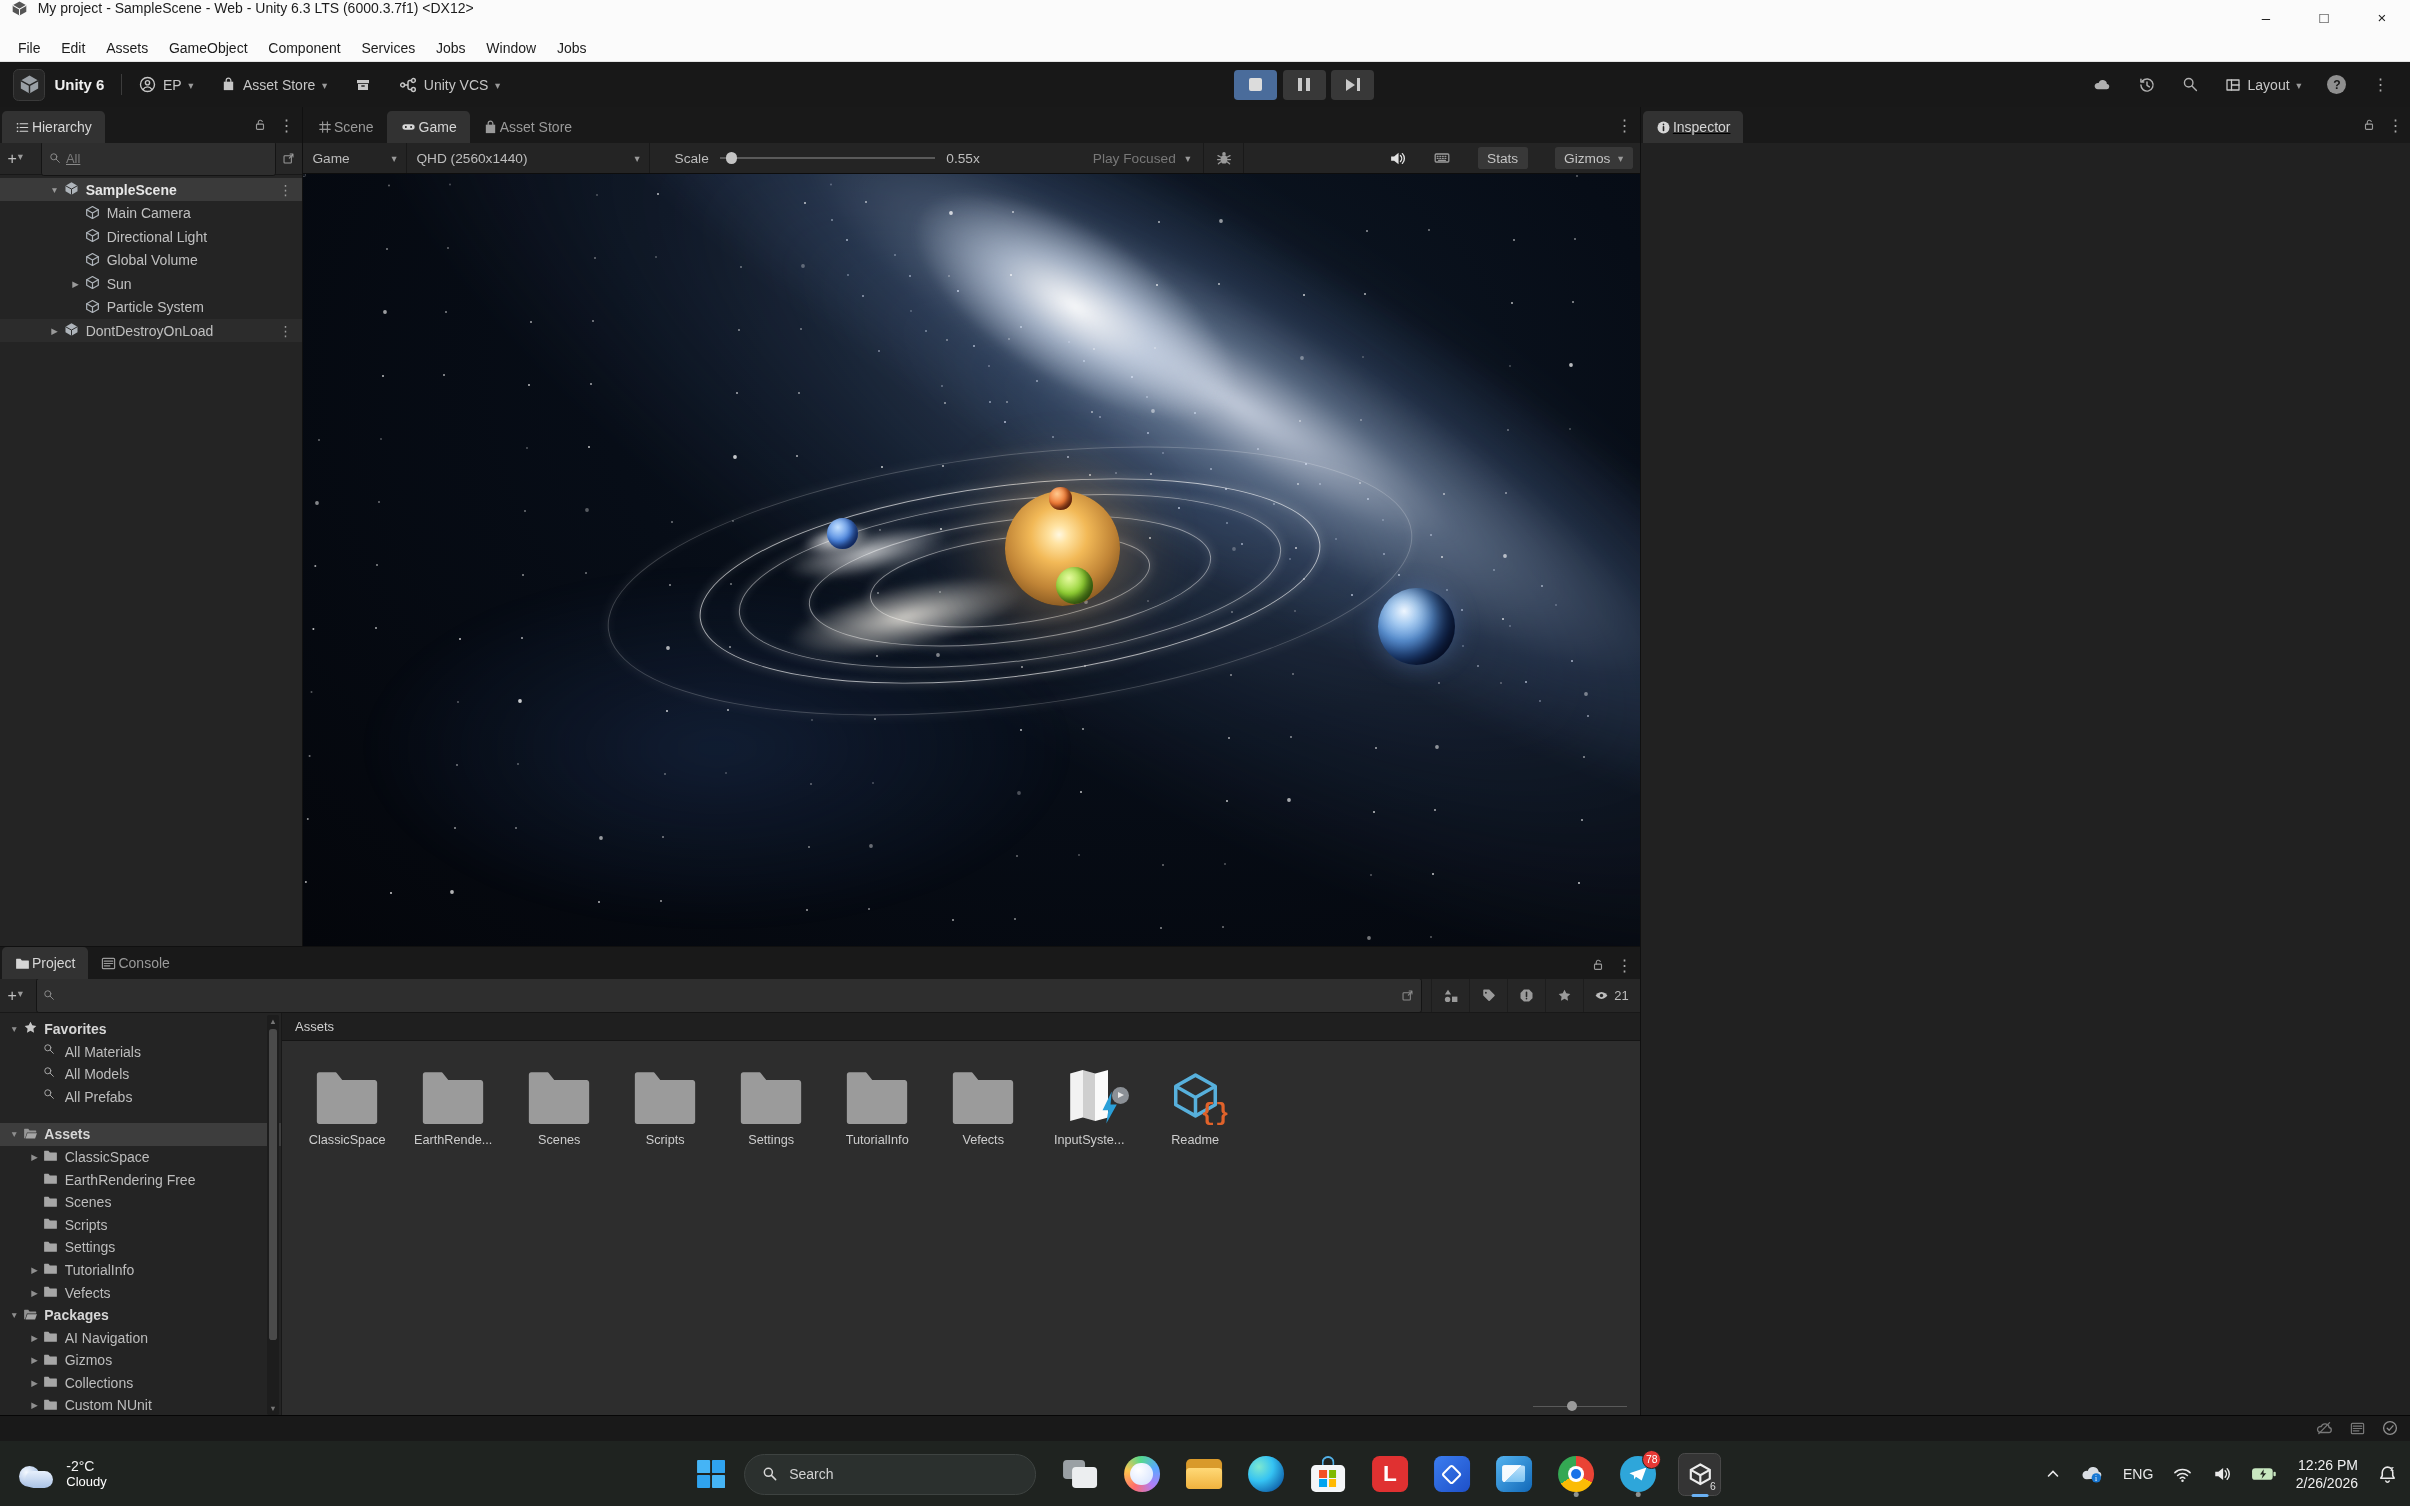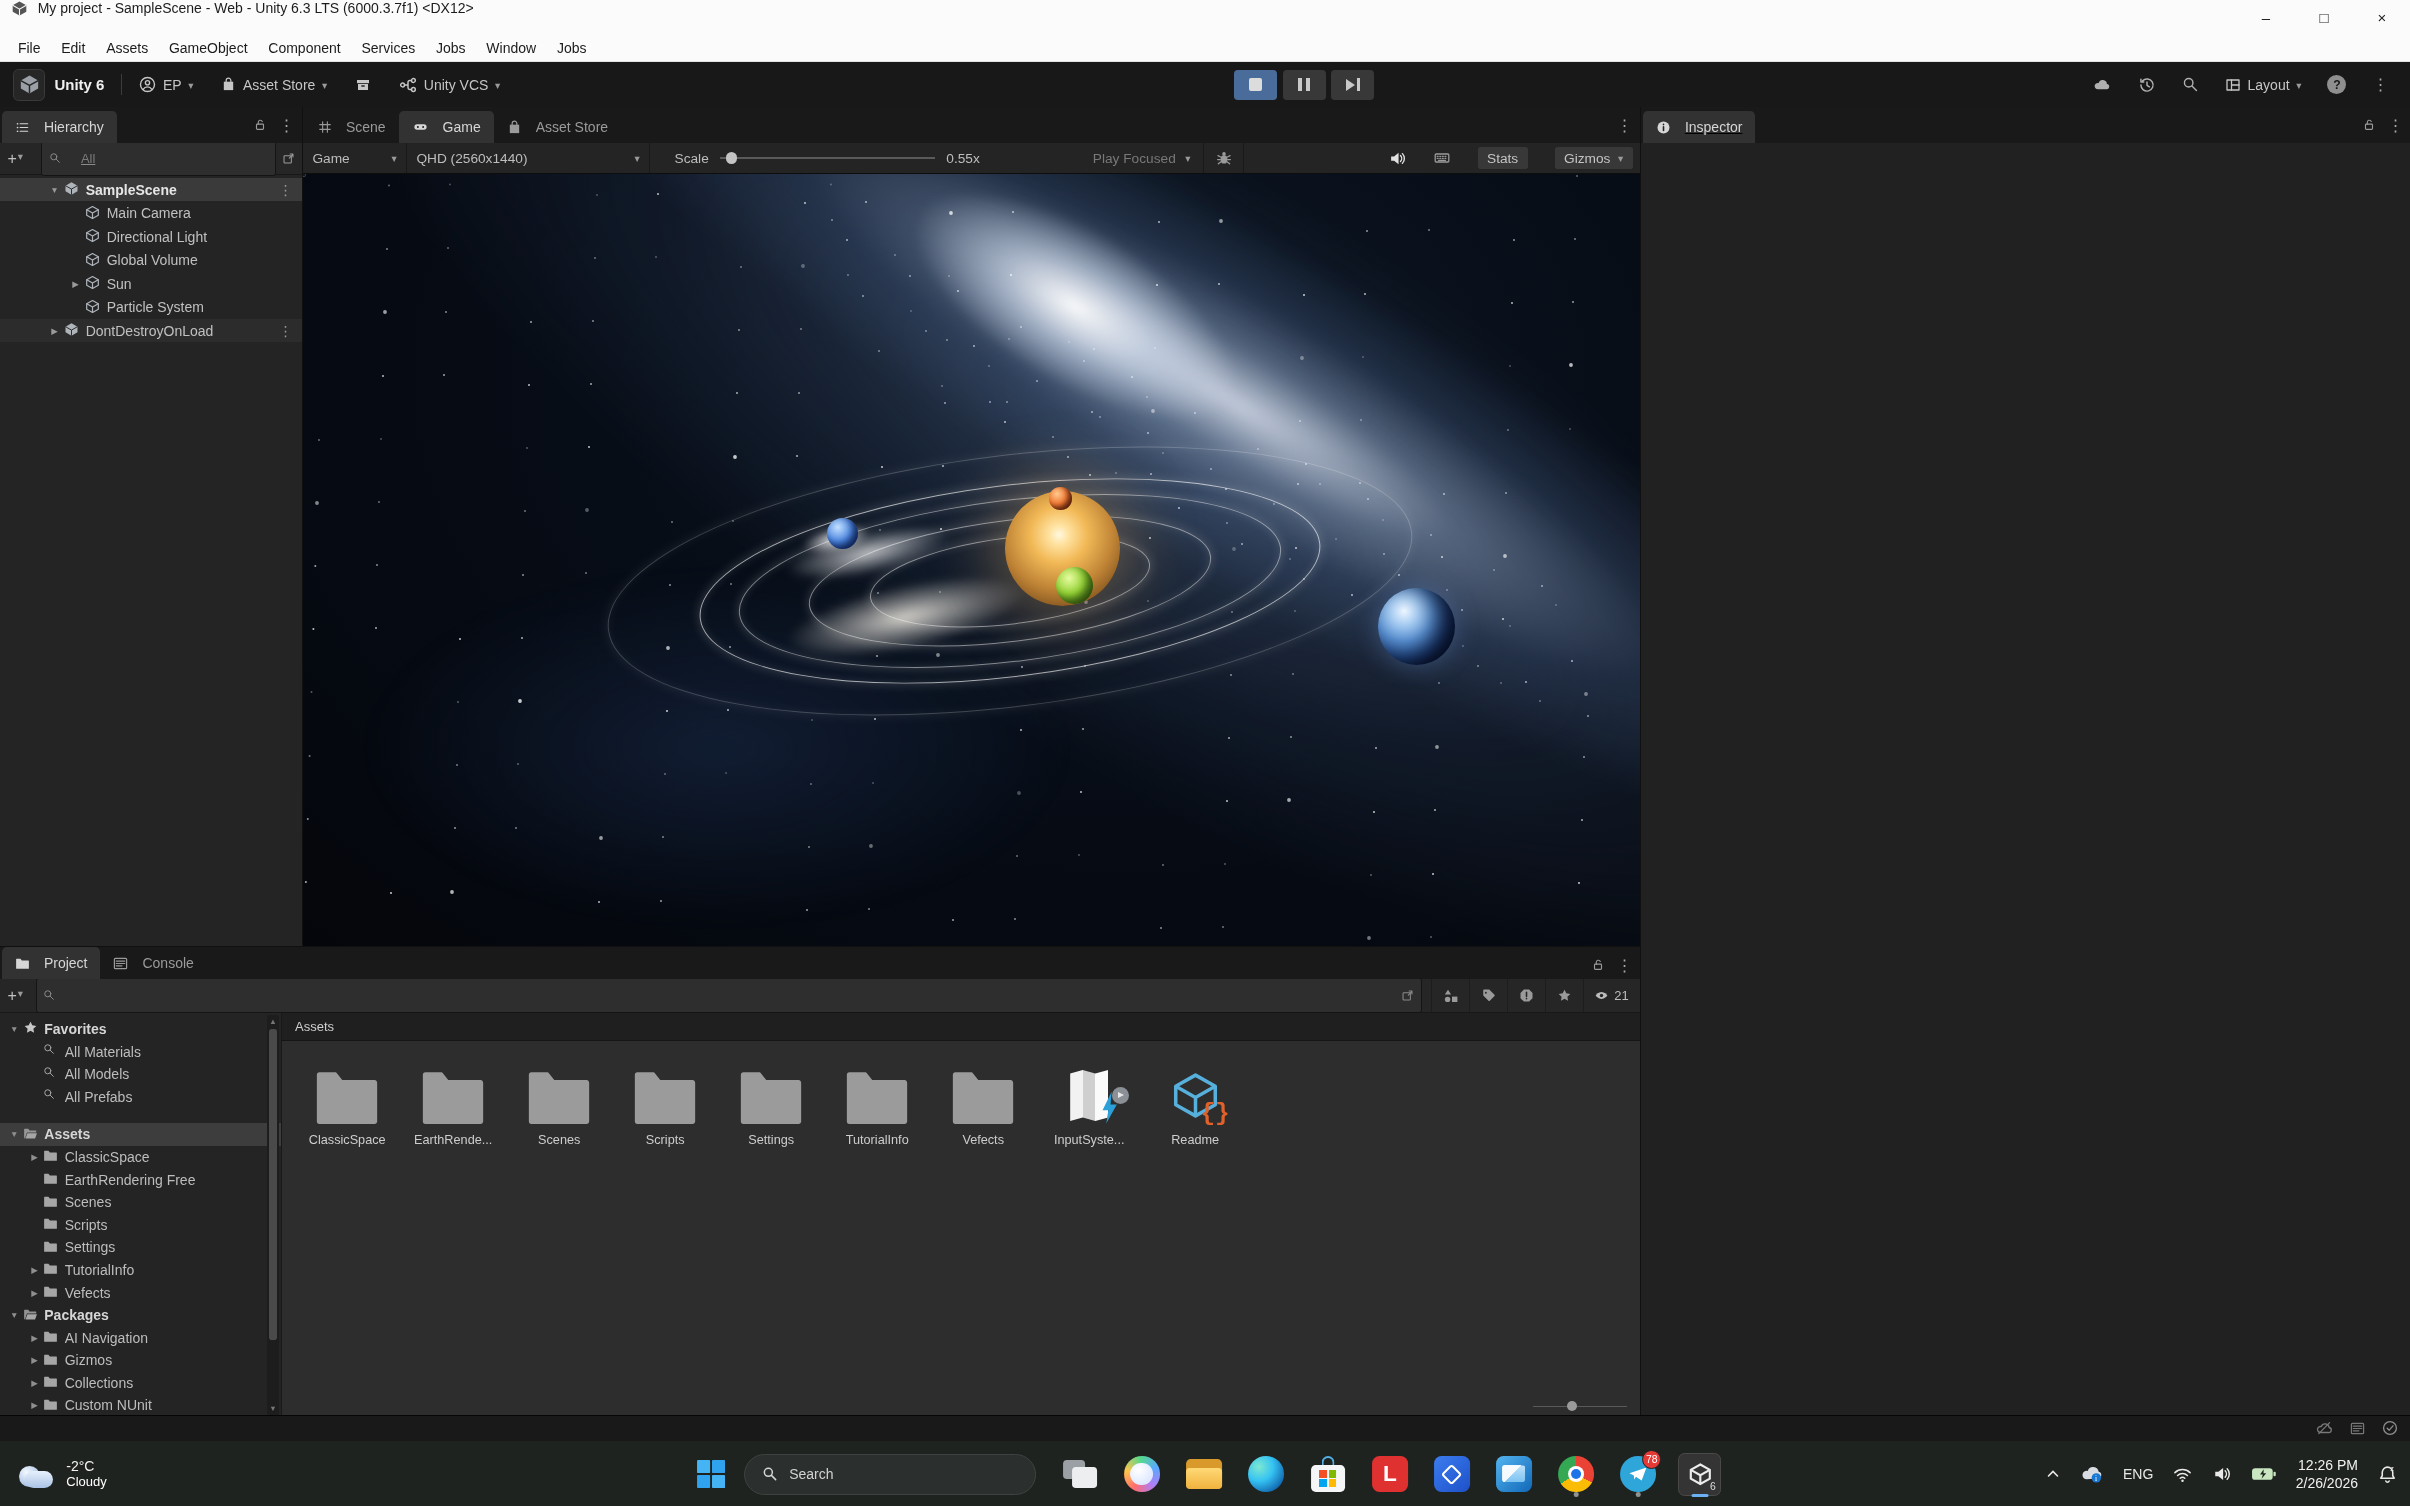--- a/index.html
+++ b/index.html
@@ -34,26 +34,26 @@
   .tb-right{margin-left:auto;display:flex;align-items:center;gap:26px;padding-right:22.6px;color:#b0b0b0;}
   .help-circle{width:19px;height:19px;border-radius:50%;background:#8f8f8f;color:#181818;font-size:12.2px;font-weight:bold;display:flex;align-items:center;justify-content:center;}
   .kebab{font-size:16px;color:#a8a8a8;letter-spacing:0;}
 
   
   .workspace{position:absolute;top:107px;left:0;width:2411px;height:1308px;display:flex;background:#191919;}
   .left-col{width:1640px;display:flex;flex-direction:column;}
   .top-row{height:839px;display:flex;}
 
   .tabstrip{height:36px;background:#191919;display:flex;align-items:flex-end;position:relative;padding-left:1.9px;}
-  .tab{height:32px;display:flex;align-items:center;gap:14px;padding:0 13px;font-size:14px;color:#9a9a9a;border-radius:4.7px 4.7px 0 0;}
+  .tab{height:32px;display:flex;align-items:center;gap:2px;padding:0 13px;font-size:14px;color:#9a9a9a;border-radius:4.7px 4.7px 0 0;}
   .tab.active{background:#323232;color:#d6d6d6;}
   .strip-icons{position:absolute;right:7.5px;top:0;height:36px;display:flex;align-items:center;gap:11.3px;color:#9a9a9a;}
 
   .panel-bar{height:32px;background:#262626;display:flex;align-items:center;padding:0 7.5px;gap:5.6px;border-bottom:0.9px solid #181818;color:#b8b8b8;}
-  .searchfield{flex:1;height:35px;background:#2e2e2e;border:0.9px solid #141414;border-radius:2.8px;display:flex;align-items:center;padding:0 6.6px;gap:20px;color:#8a8a8a;text-decoration:underline;}
+  .searchfield{flex:1;height:35px;background:#2e2e2e;border:0.9px solid #141414;border-radius:2.8px;display:flex;align-items:center;padding:0 6.6px;gap:5px;color:#8a8a8a;text-decoration:underline;}
   .searchfield input{flex:1;background:transparent;border:none;outline:none;color:#cfcfcf;font-size:13px;font-family:"Liberation Sans",sans-serif;}
   .searchfield input::placeholder{color:#7a7a7a;}
 
   
   .hierarchy{width:303px;background:#242424;border-right:1.9px solid #101010;display:flex;flex-direction:column;}
   .htree{flex:1;padding-top:2.8px;}
   .hrow{height:23.5px;display:flex;align-items:center;font-size:14px;color:#c0c0c0;position:relative;}
   .hrow .arrow{width:19px;text-align:center;font-size:8.5px;color:#9a9a9a;flex:none;}
   .hrow .oicon{width:17px;height:17px;flex:none;margin-right:4.7px;color:#aeb4ba;}
   .hrow .lbl{white-space:nowrap;}

